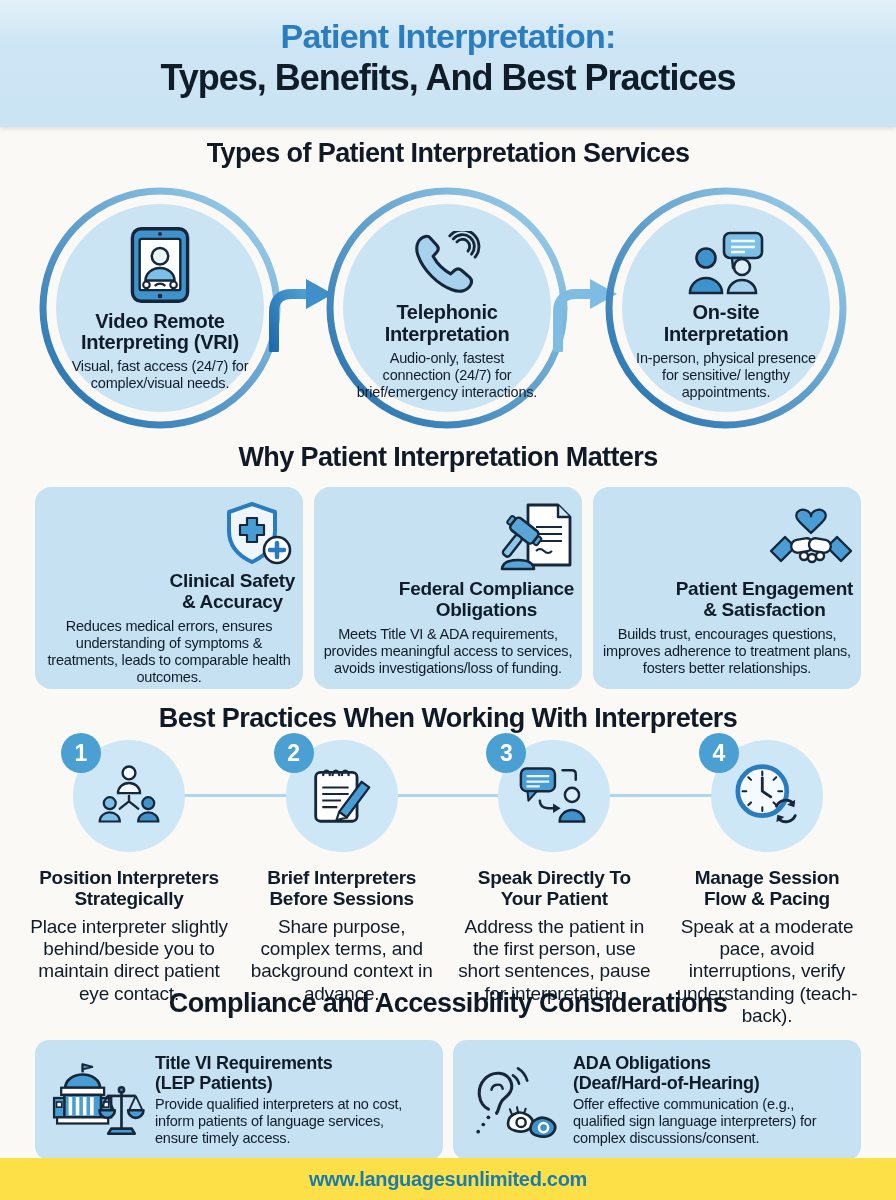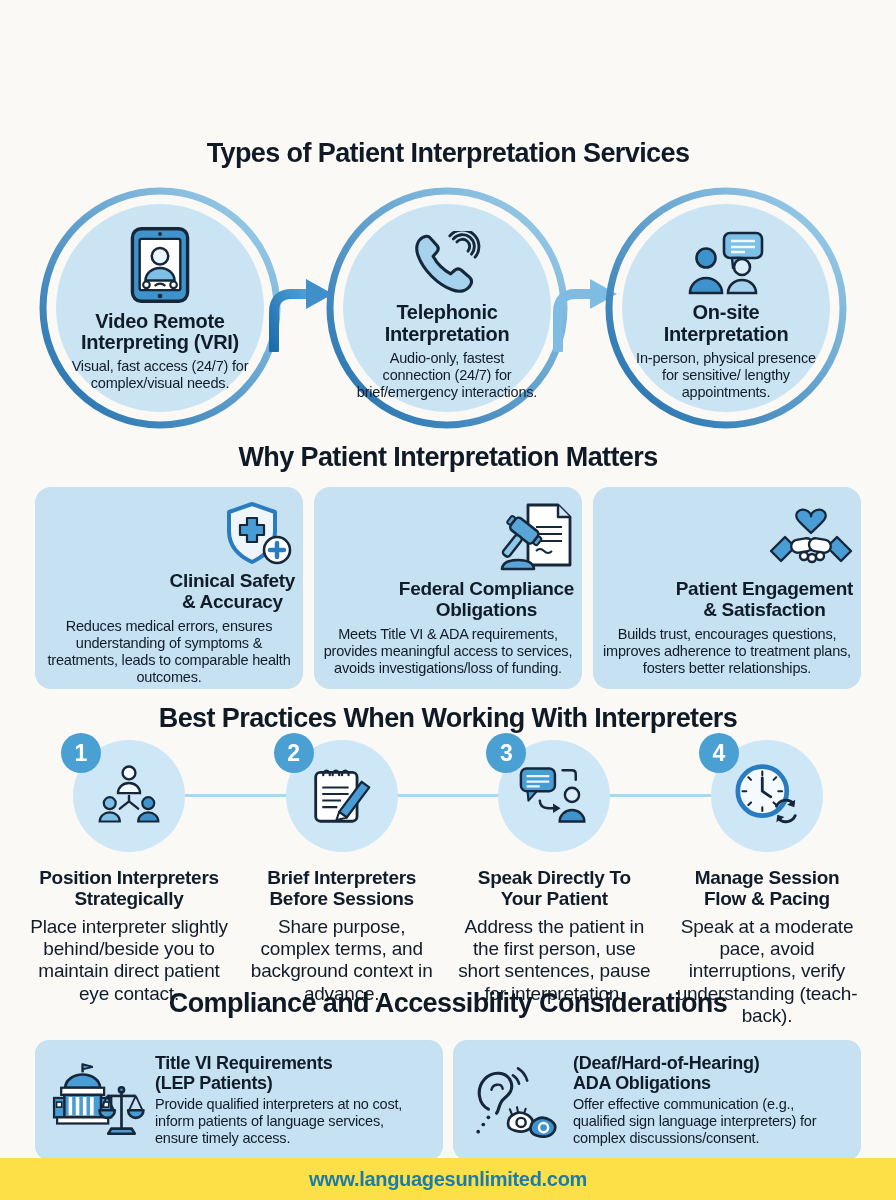--- a/index.html
+++ b/index.html
@@ -55,20 +55,24 @@
         <stop offset="0" stop-color="#a4d4ee"></stop>
           <stop offset="1" stop-color="#1e6cab"></stop>
       </linearGradient>
       <linearGradient id="ag1" x1="0" y1="1" x2="1" y2="0">
         <stop offset="0" stop-color="#1e6cab"></stop>
           <stop offset="1" stop-color="#4e9fd6"></stop>
       </linearGradient>
     </defs>
   </svg>
 
+  <header class="hdr">
+    <div class="hdr-l1">Patient Interpretation:</div>
+    <div class="hdr-l2">Types, Benefits, And Best Practices</div>
+  </header>
 
   <h2 class="sec" style="top:138px">Types of Patient Interpretation Services</h2>
 
   <div class="circle" style="left:38px">
     <svg class="ring" width="244" height="244" viewBox="0 0 244 244">
       <circle cx="122" cy="122" r="117" fill="none" stroke="url(#ringGrad)" stroke-width="7"></circle>
       <circle cx="122" cy="122" r="104" fill="#cbe4f4"></circle>
     </svg>
     <div class="cc">
       <span class="cic">
@@ -363,22 +367,22 @@
           </g>
           <path d="M38 56 q-3 9 6 11 q11 3 16 -4 q4 -6 -3 -11 q-8 -5 -14 -1 q-4 2 -5 5 z" fill="#fff" stroke="#16273a" stroke-width="2.6"></path>
           <circle cx="50" cy="59" r="4.5" fill="#fff" stroke="#16273a" stroke-width="2.4"></circle>
           <path d="M41 51 l-2 -5 M47 49 l-1 -5 M53 50 l1.5 -4.5" stroke="#16273a" stroke-width="2" stroke-linecap="round"></path>
           <path d="M60 61 q-3 9 6 11 q11 3 16 -4 q4 -6 -3 -11 q-8 -5 -14 -1 q-4 2 -5 5 z" fill="#3f93cc" stroke="#16273a" stroke-width="2.6"></path>
           <circle cx="72" cy="64" r="4.5" fill="none" stroke="#fff" stroke-width="2.4"></circle>
         </svg>
       </span>
       <div class="ccard-tx">
         <div class="ccard-t">
+          <span class="tl">ADA Obligations</span>
           <span class="tl">(Deaf/Hard-of-Hearing)</span>
-          <span class="tl">ADA Obligations</span>
         </div>
         <div class="ccard-d">Offer effective communication (e.g., qualified sign language interpreters) for complex discussions/consent.</div>
       </div>
     </div>
   </div>
 
   <div class="footer">
     <span>www.languagesunlimited.com</span>
   </div>
 

